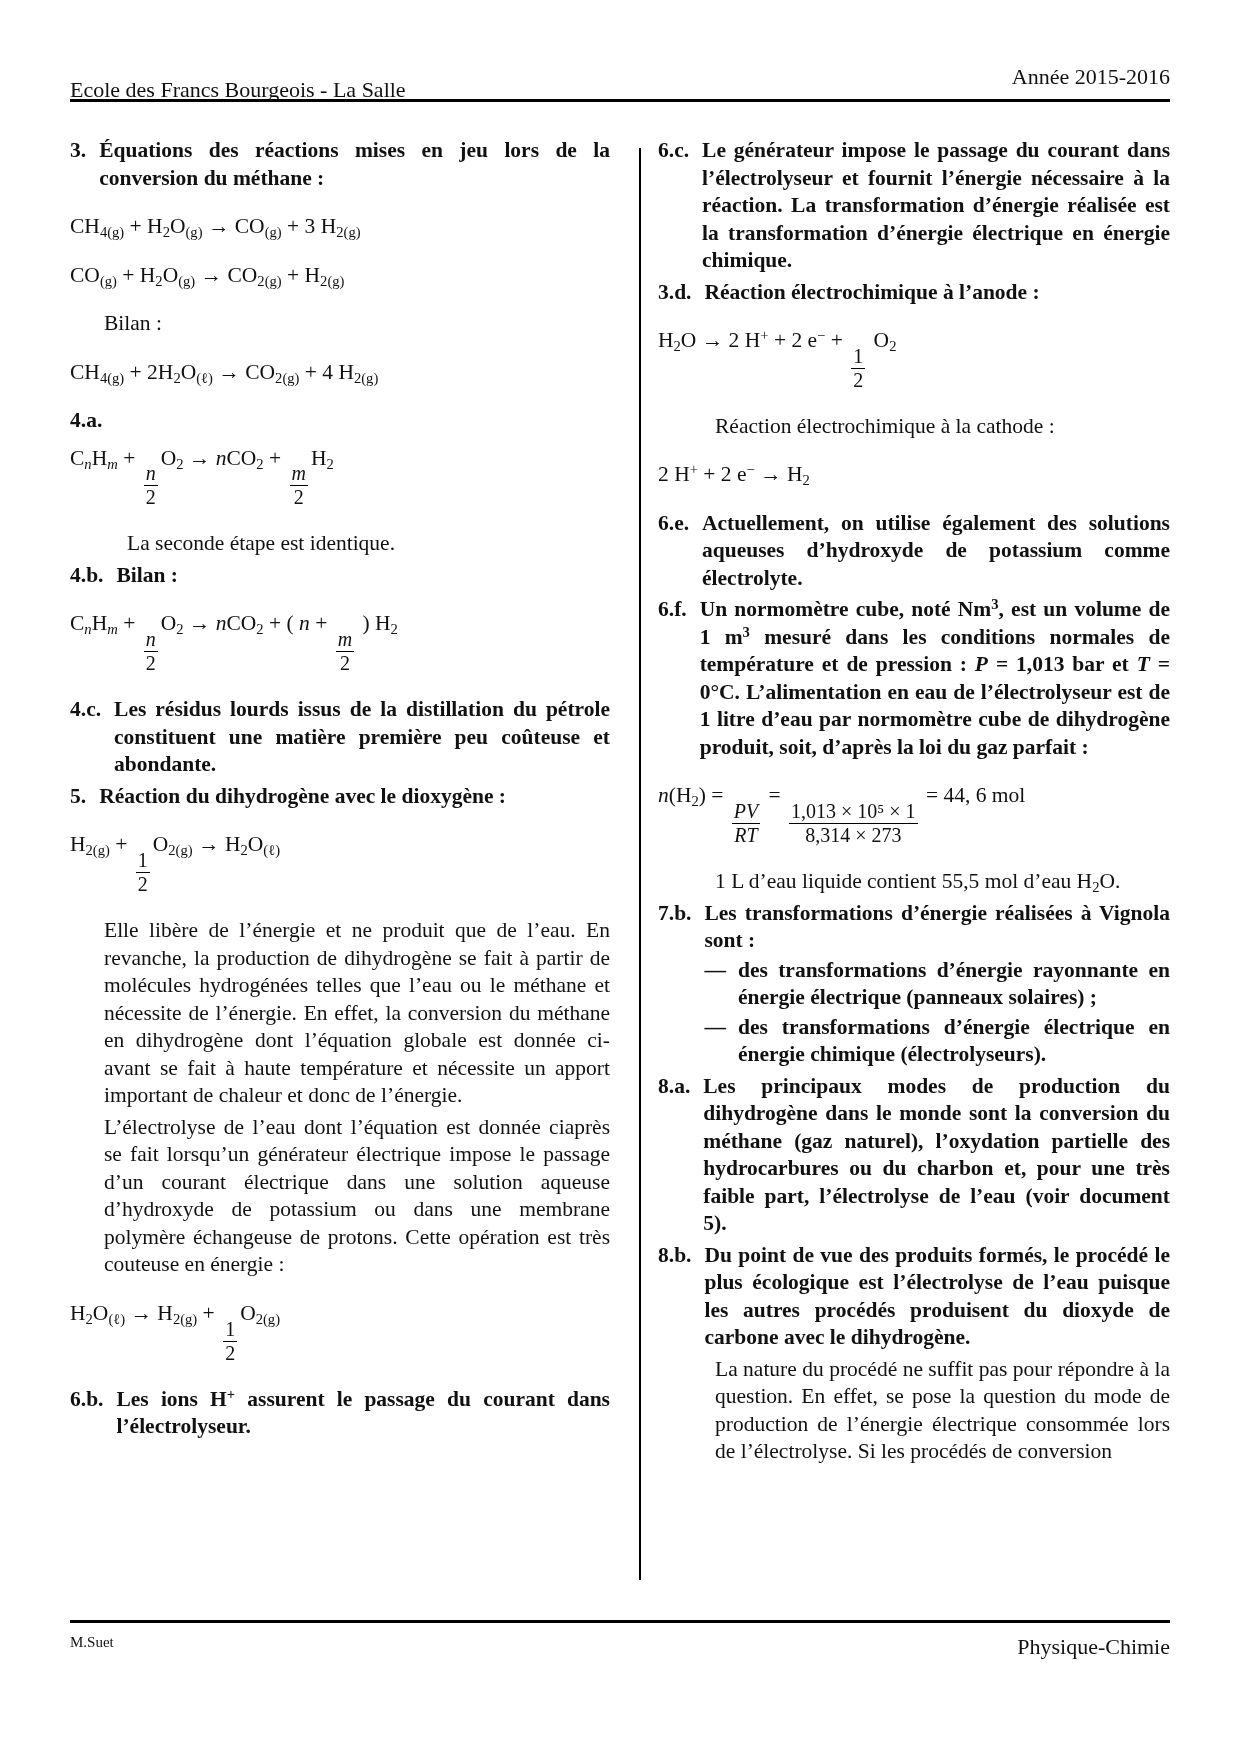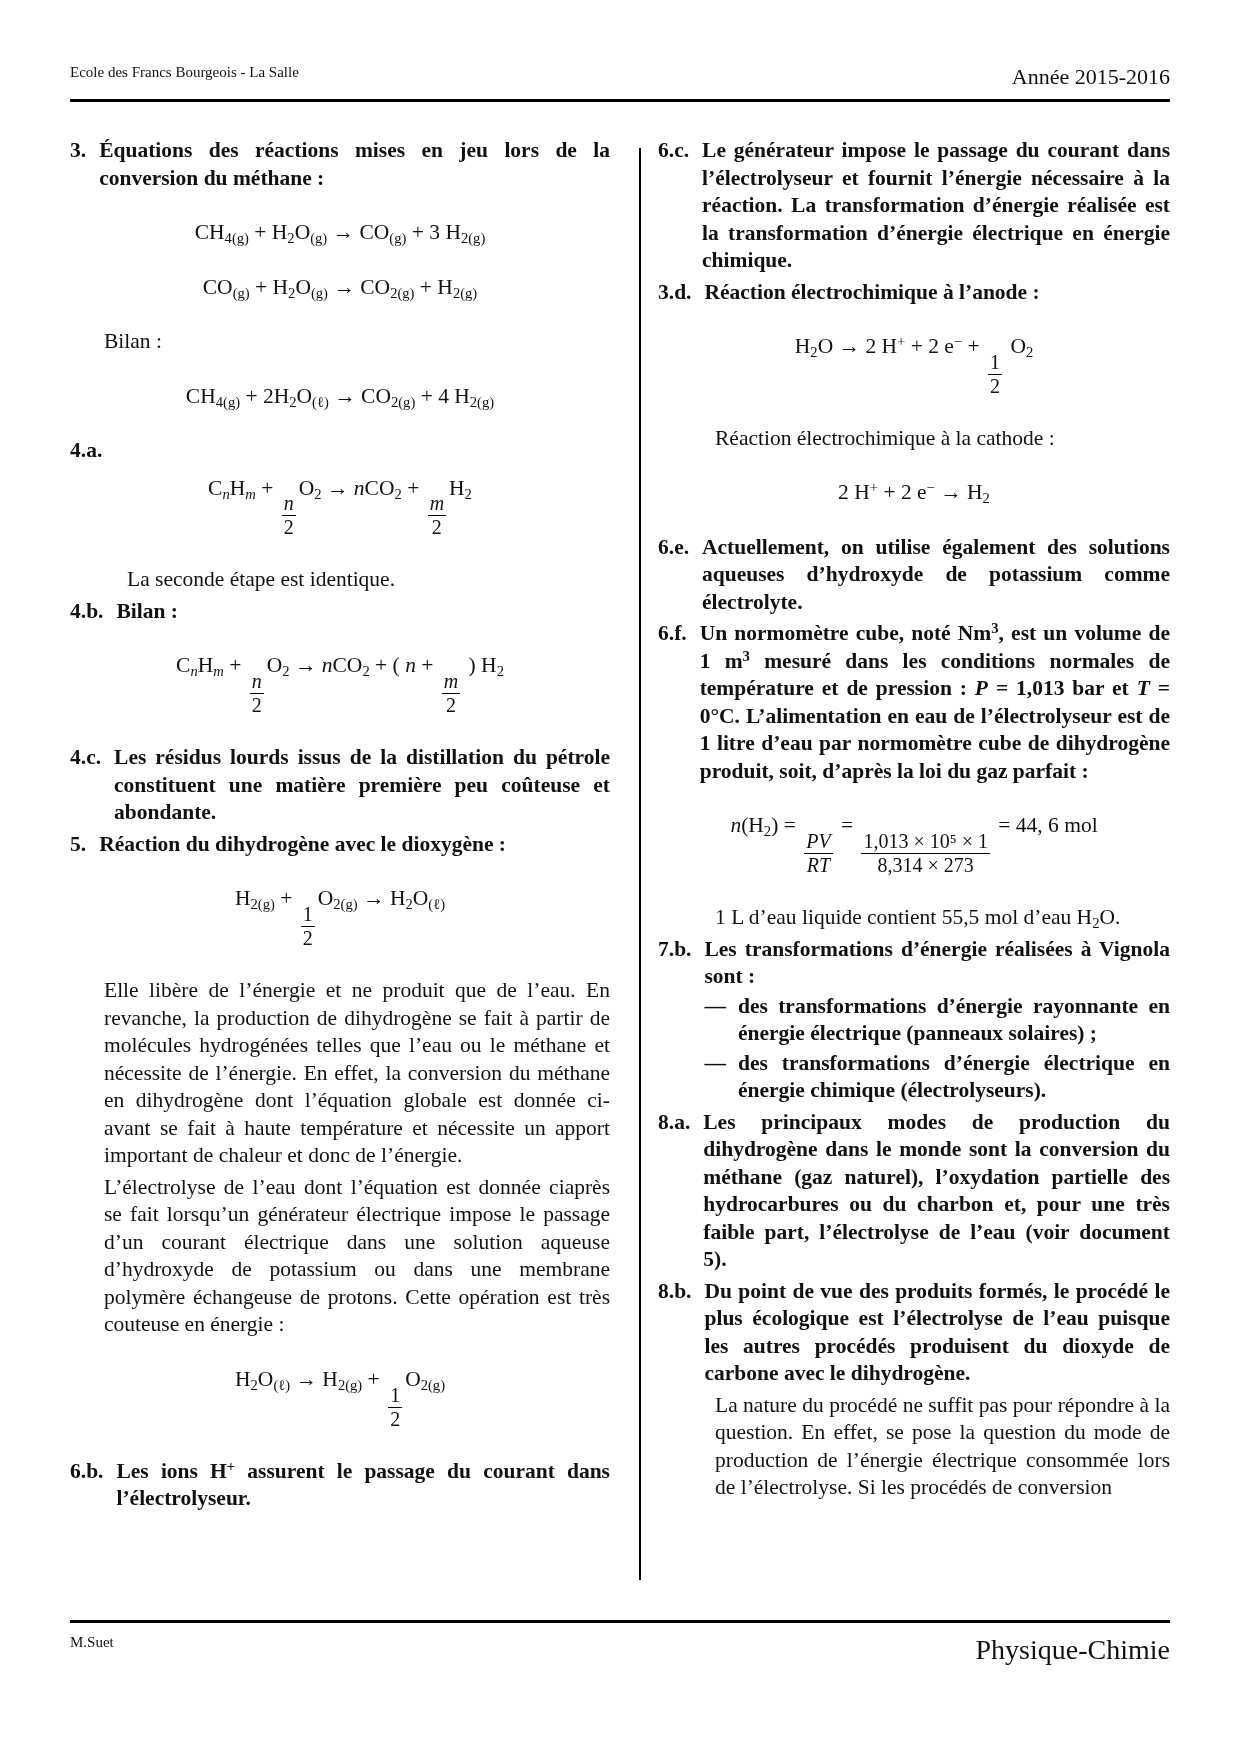--- a/index.html
+++ b/index.html
@@ -6,41 +6,41 @@
   .page{
     position:relative;
     width:1240px;height:1754px;
     background:#ffffff;
     margin:0 auto;
     font-family:"Liberation Serif","DejaVu Serif",serif;
     color:#111;
     overflow:hidden;
   }
   
-  .hdr-left{position:absolute;left:70px;top:64px;font-size:15px;}
+  .hdr-left{position:absolute;left:70px;top:77px;font-size:22px;}
   .hdr-right{position:absolute;right:70px;top:64px;font-size:22px;}
   .hdr-rule{position:absolute;left:70px;top:99px;width:1100px;height:2.5px;background:#000;}
   .ftr-rule{position:absolute;left:70px;top:1620px;width:1100px;height:3px;background:#000;}
   .ftr-left{position:absolute;left:70px;top:1634px;font-size:15px;}
-  .ftr-right{position:absolute;right:70px;top:1634px;font-size:28px;}
+  .ftr-right{position:absolute;right:70px;top:1634px;font-size:22px;}
   
   .col{position:absolute;top:133px;font-size:21.5px;line-height:27.5px;}
   .col-left{left:70px;width:540px;}
   .col-right{left:658px;width:512px;}
   .col-divider{position:absolute;left:639px;top:148px;width:1.8px;height:1432px;background:#000;}
   
   .item{display:flex;gap:13px;margin:4px 0;}
   .ilabel{font-weight:700;white-space:nowrap;}
   .ibody{flex:1;text-align:justify;font-weight:bold;}
   .cont1{margin-left:34px;text-align:justify;margin-top:4px;margin-bottom:4px;}
   .cont2{margin-left:57px;text-align:justify;margin-top:4px;margin-bottom:4px;}
   .bullet{display:flex;gap:12px;margin-top:2px;text-align:justify;}
   .bullet .dash{white-space:nowrap;}
   
-  .eq{display:block;text-align:center;margin:27px 0;white-space:nowrap;}
+  .eq{display:block;text-align:left;margin:21px 0;white-space:nowrap;}
   .eq.tight{margin-top:10px;}
   sub,sup{font-size:68%;line-height:0;}
   sub{vertical-align:-0.28em;}
   sup{vertical-align:0.5em;}
   .it{font-style:italic;}
   .frac{display:inline-flex;flex-direction:column;align-items:center;
         vertical-align:-0.8em;line-height:1.15;margin:0 3px;font-size:0.93em;}
   .fnum{border-bottom:1.4px solid #000;padding:0 2px;}
   .fden{padding:0 2px;}
 </style>

